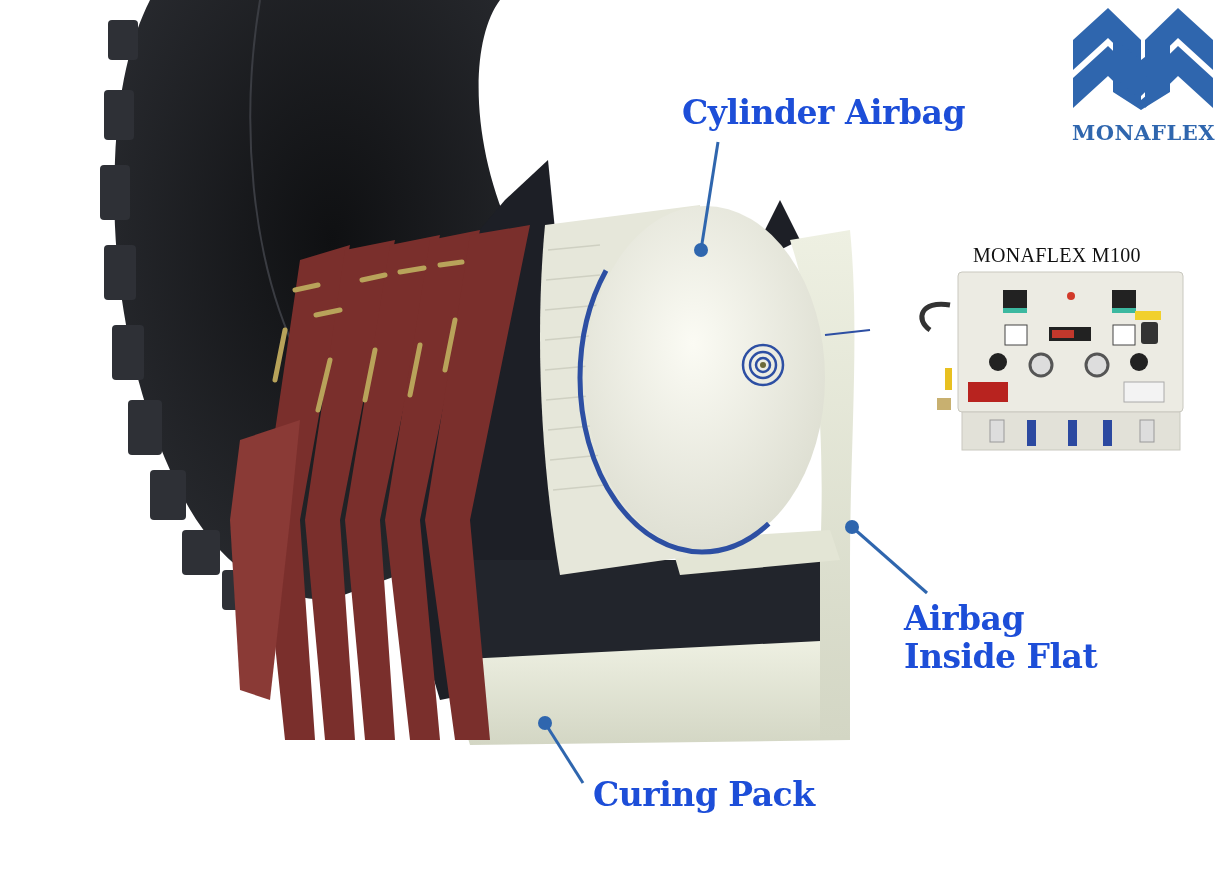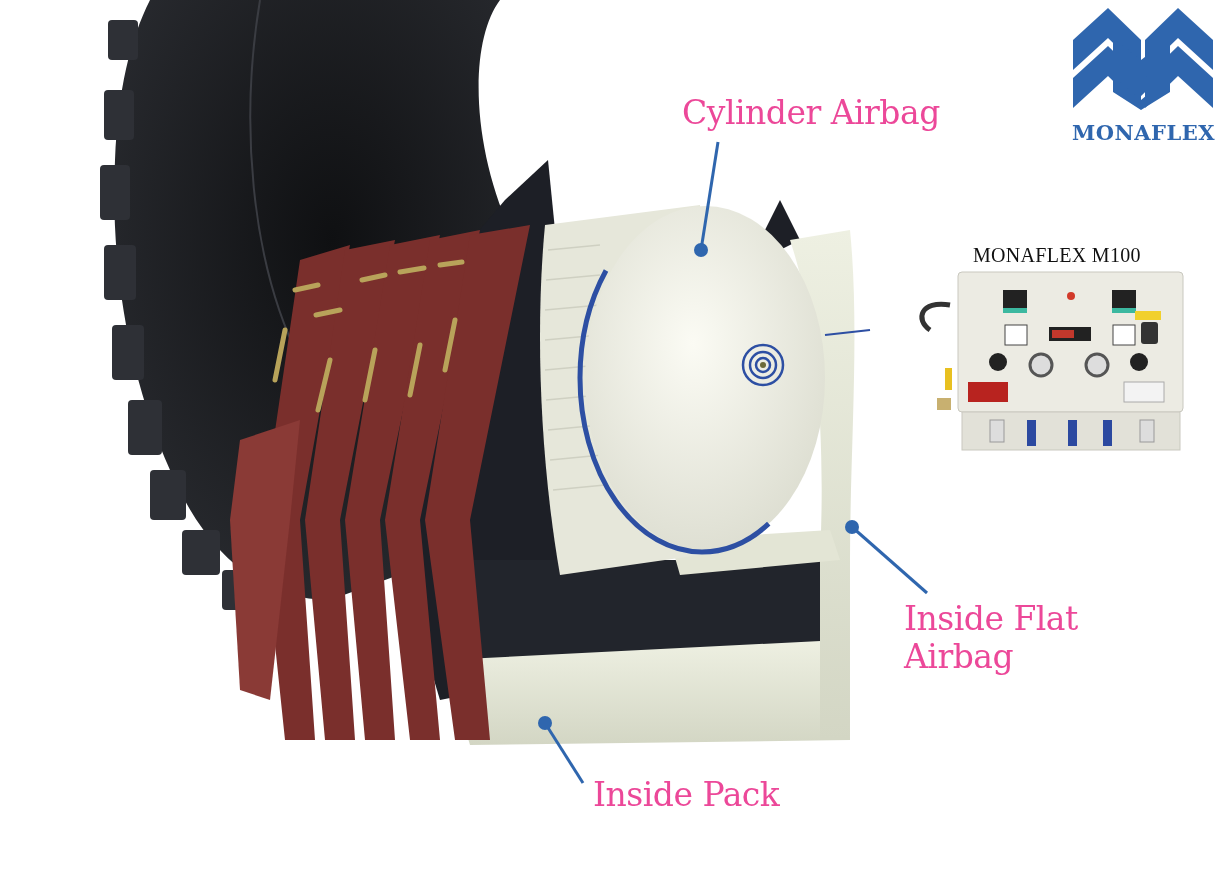--- a/index.html
+++ b/index.html
@@ -1,17 +1,17 @@
 <!DOCTYPE html>
 <html><head>
 <meta charset="utf-8">
 <style>
   html,body{margin:0;padding:0;background:#ffffff;}
   body{width:1222px;height:890px;position:relative;overflow:hidden;font-family:"DejaVu Serif",serif;}
-  .label{position:absolute;color:#ec4899;font-family:"DejaVu Serif",serif;font-weight:normal;letter-spacing:-0.5px;line-height:1.15;}
+  .label{position:absolute;color:#1d4ed8;font-family:"DejaVu Serif",serif;font-weight:bold;letter-spacing:-0.5px;line-height:1.15;}
   .brand-text{position:absolute;color:#2f66ae;font-family:"DejaVu Serif",serif;font-weight:bold;font-size:21px;letter-spacing:0.5px;}
   .m100-title{position:absolute;font-family:Liberation Serif, serif;font-size:20px;color:#111;letter-spacing:0.3px;}
   svg{position:absolute;left:0;top:0;}
 </style>
 </head>
 <body>
 
 <svg width="1222" height="890" viewBox="0 0 1222 890">
   <defs>
     <radialGradient id="tireG" cx="0.55" cy="0.4" r="0.7">
@@ -157,16 +157,16 @@
     <rect x="937" y="398" width="14" height="12" fill="#c8b070"></rect>
   </g>
 </svg>
 
 <div class="brand-text" style="left:1072px;top:120px;">MONAFLEX</div>
 
 <div class="m100-title" style="left:973px;top:244px;">MONAFLEX M100</div>
 
 <div class="label" style="left:682px;top:94px;font-size:33px;">Cylinder Airbag</div>
 <div class="label" style="left:904px;top:600px;font-size:33px;">
+  <div>Airbag</div>
   <div>Inside Flat</div>
-  <div>Airbag</div>
 </div>
-<div class="label" style="left:593px;top:776px;font-size:33px;">Inside Pack</div>
+<div class="label" style="left:593px;top:776px;font-size:33px;">Curing Pack</div>
 
 </body></html>

